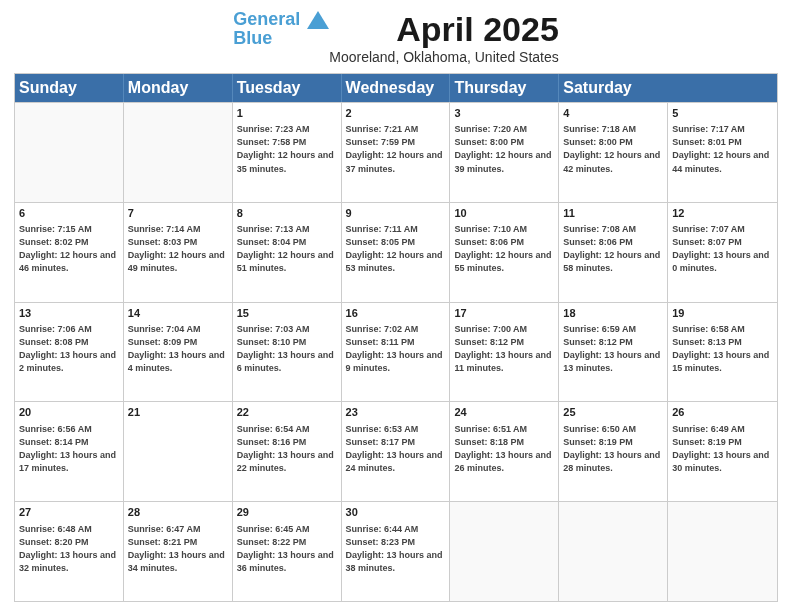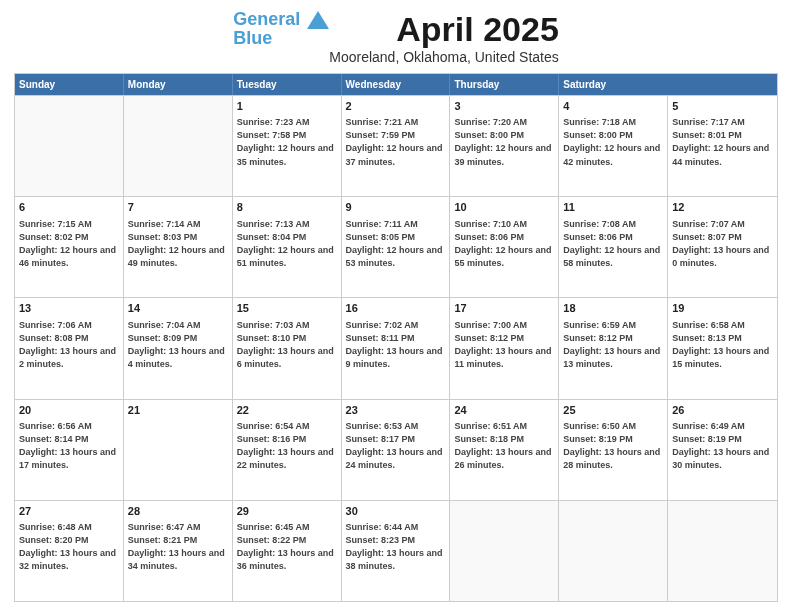--- a/index.html
+++ b/index.html
@@ -62,21 +62,21 @@
       border: 1px solid #ccc;
     }
     .cal-header-row {
       display: grid;
       grid-template-columns: repeat(7, 1fr);
       background: #3a6fa8;
     }
     .cal-header-cell {
       color: #fff;
       font-weight: bold;
-      font-size: 10px;
+      font-size: 16px;
       padding: 5px 4px;
       text-align: left;
       border-right: 1px solid #5588bb;
     }
     .cal-header-cell:last-child { border-right: none; }
     .cal-body {
       flex: 1;
       display: flex;
       flex-direction: column;
     }

